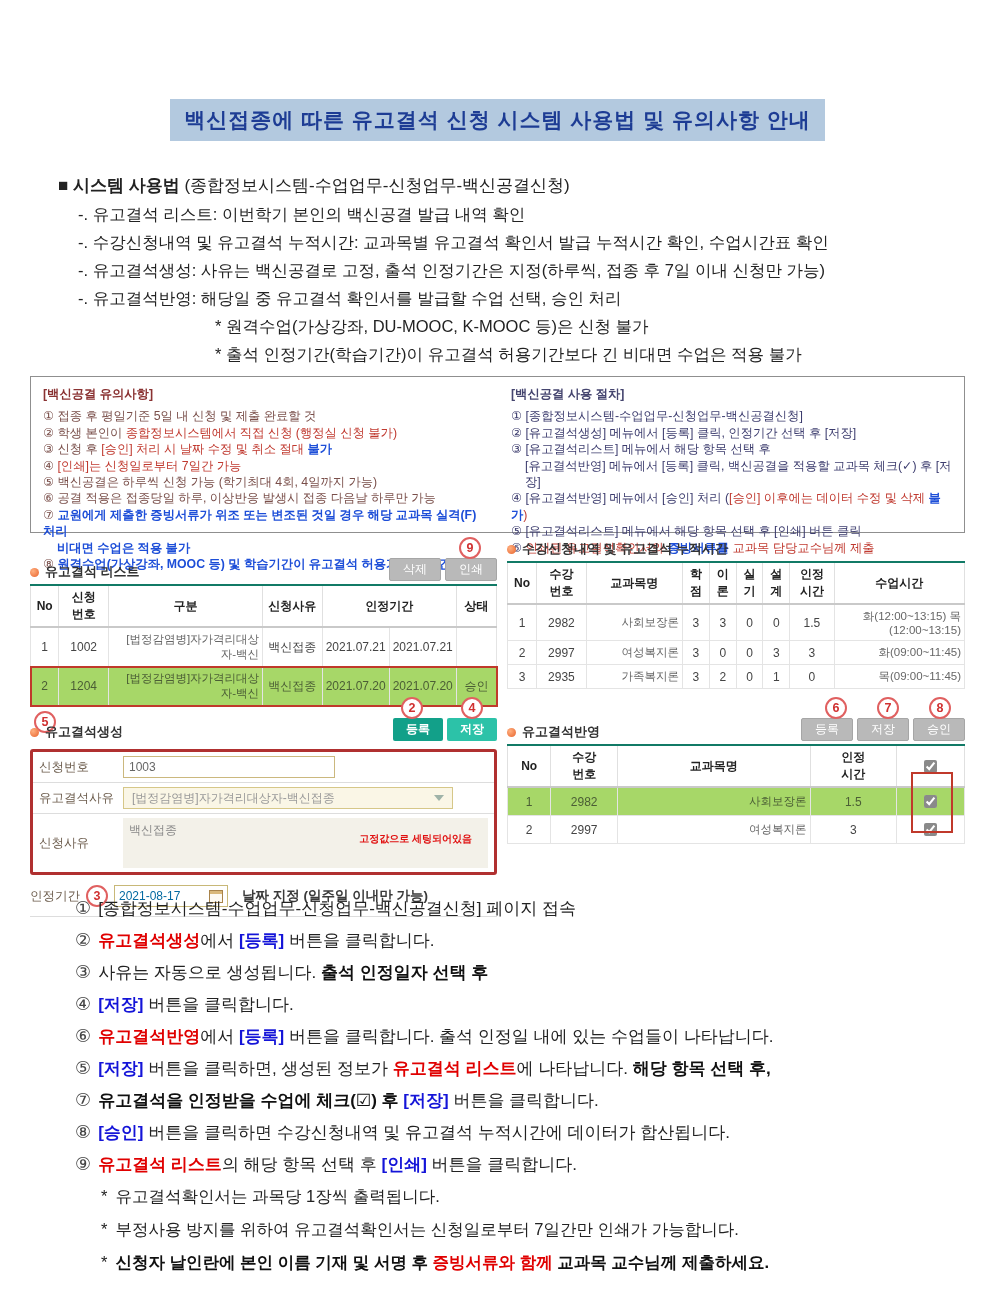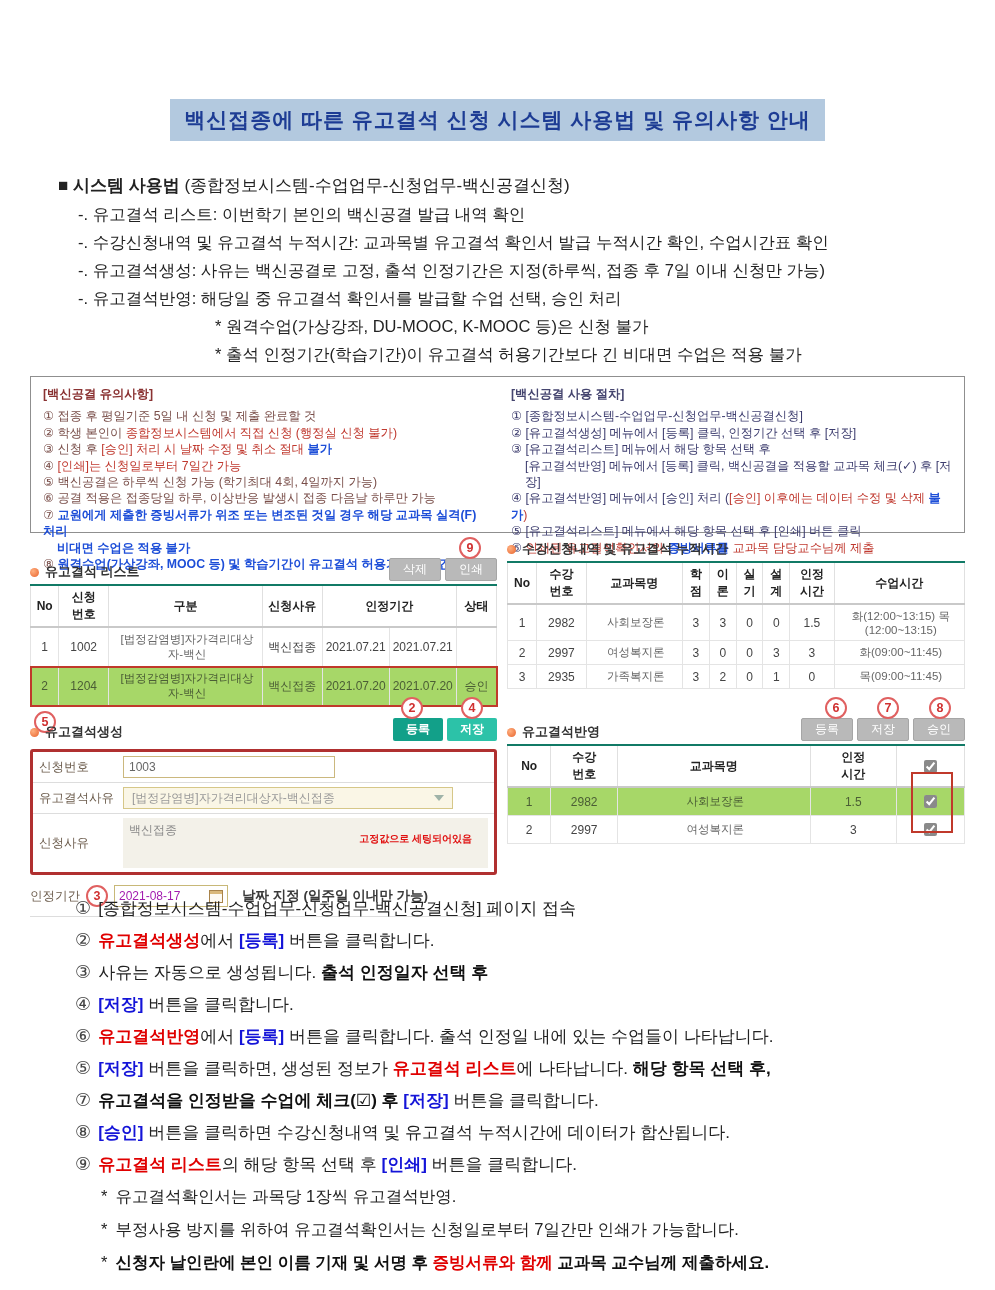--- a/index.html
+++ b/index.html
@@ -51,21 +51,21 @@
   .tbtn.reg{background:#12a089;}
   .tbtn.sav{background:#2cc2a8;}
   .badge{position:absolute;width:18px;height:18px;border:2px solid #e06060;border-radius:50%;
          color:#d03030;font-weight:bold;font-size:12.5px;background:#fff;
          display:flex;align-items:center;justify-content:center;z-index:3;}
   
   table{border-collapse:collapse;width:100%;font-size:12px;color:#444;}
   th{font-weight:bold;color:#222;white-space:pre-line;border:1px solid #e0e0e0;
      border-top:none;padding:3px 2px;background:#fff;border-bottom:2px solid #c9c9c9;}
   td{border:1px solid #e4e4e4;padding:4px 3px;text-align:center;}
-  td.lft{text-align:center;padding-left:6px;color:#666;font-size:11.5px;}
+  td.lft{text-align:right;padding-left:6px;color:#666;font-size:11.5px;}
   tr.hl td{background:#a7d768;color:#4b5e35;}
   tr.redline{outline:2px solid #c0392b;outline-offset:-1px;}
   .badge-below{position:relative;display:inline-flex;margin:5px 0 0 4px;
          width:18px;height:18px;border:2px solid #e06060;border-radius:50%;color:#d03030;
          font-weight:bold;font-size:12.5px;align-items:center;justify-content:center;}
   .chk{width:13px;height:13px;accent-color:#8a8a8a;}
   .red-frame{position:absolute;border:2px solid #c0392b;pointer-events:none;z-index:2;}
   
   .redbox{border:3px solid #b03030;border-radius:3px;margin-top:5px;}
   .frow{display:flex;align-items:center;border-bottom:1px solid #ddd;padding:4px 6px;}
@@ -81,21 +81,21 @@
   .ftext{flex:1;background:#f3f1e9;min-height:42px;position:relative;font-size:12px;color:#888;
          padding:4px 6px;}
   .fnote{position:absolute;right:16px;top:14px;color:#e01010;font-weight:bold;font-size:10px;}
   .period-row{display:flex;align-items:center;margin-top:10px;padding-bottom:9px;
               border-bottom:1px solid #ddd;gap:6px;position:relative;}
   .plabel{color:#6b5b4b;font-size:12.5px;}
   .pbadge{position:static;display:inline-flex;width:18px;height:18px;border:2px solid #e06060;
           border-radius:50%;color:#d03030;font-weight:bold;font-size:12.5px;
           align-items:center;justify-content:center;background:#fff;}
   .datebox{width:104px;height:20px;border:1px solid #c8b878;display:flex;align-items:center;
-           justify-content:space-between;padding:0 4px;font-size:12px;color:#a21caf;cursor:pointer;}
+           justify-content:space-between;padding:0 4px;font-size:12px;color:#0369a1;cursor:pointer;}
   .calicon{width:12px;height:11px;border:1px solid #a8834a;position:relative;display:inline-block;
            background:linear-gradient(to bottom,#d9b87a 0 3px,#fdfaf2 3px);}
   .pnote{font-weight:bold;color:#3a3a3a;font-size:13.5px;margin-left:8px;}
   
   .steps{position:absolute;top:898px;left:75px;right:18px;font-size:17px;color:#222;}
   .step{margin-bottom:11px;line-height:21px;}
   .stepnum{font-size:18px;color:#444;margin-right:7px;}
   .footnotes{margin-left:26px;margin-top:2px;}
   .fnline{margin-bottom:12px;line-height:21px;font-size:16.5px;}
   .fnstar{margin-right:8px;color:#222;}
@@ -363,17 +363,17 @@
       <div class="step"><span class="stepnum">②</span><span class="s-r">유고결석생성</span><span class="s-n">에서 </span><span class="s-b">[등록]</span><span class="s-n"> 버튼을 클릭합니다.</span></div>
       <div class="step"><span class="stepnum">③</span><span class="s-n">사유는 자동으로 생성됩니다. </span><span class="s-bb">출석 인정일자 선택 후</span></div>
       <div class="step"><span class="stepnum">④</span><span class="s-b">[저장]</span><span class="s-n"> 버튼을 클릭합니다.</span></div>
       <div class="step"><span class="stepnum">⑥</span><span class="s-r">유고결석반영</span><span class="s-n">에서 </span><span class="s-b">[등록]</span><span class="s-n"> 버튼을 클릭합니다. 출석 인정일 내에 있는 수업들이 나타납니다.</span></div>
       <div class="step"><span class="stepnum">⑤</span><span class="s-b">[저장]</span><span class="s-n"> 버튼을 클릭하면, 생성된 정보가 </span><span class="s-r">유고결석 리스트</span><span class="s-n">에 나타납니다. </span><span class="s-bb">해당 항목 선택 후,</span></div>
       <div class="step"><span class="stepnum">⑦</span><span class="s-bb">유고결석을 인정받을 수업에 체크(☑) 후 </span><span class="s-b">[저장]</span><span class="s-n"> 버튼을 클릭합니다.</span></div>
       <div class="step"><span class="stepnum">⑧</span><span class="s-b">[승인]</span><span class="s-n"> 버튼을 클릭하면 수강신청내역 및 유고결석 누적시간에 데이터가 합산됩니다.</span></div>
       <div class="step"><span class="stepnum">⑨</span><span class="s-r">유고결석 리스트</span><span class="s-n">의 해당 항목 선택 후 </span><span class="s-b">[인쇄]</span><span class="s-n"> 버튼을 클릭합니다.</span></div>
     </div>
   <div class="footnotes" id="footnote-lines">
-      <div class="fnline"><span class="fnstar">*</span><span class="s-n">유고결석확인서는 과목당 1장씩 유고결석반영.</span></div>
+      <div class="fnline"><span class="fnstar">*</span><span class="s-n">유고결석확인서는 과목당 1장씩 출력됩니다.</span></div>
       <div class="fnline"><span class="fnstar">*</span><span class="s-n">부정사용 방지를 위하여 유고결석확인서는 신청일로부터 7일간만 인쇄가 가능합니다.</span></div>
       <div class="fnline"><span class="fnstar">*</span><span class="s-bb">신청자 날인란에 본인 이름 기재 및 서명 후 </span><span class="s-r">증빙서류와 함께</span><span class="s-bb"> 교과목 교수님께 제출하세요.</span></div>
     </div>
 </div>
 
 </body></html>

